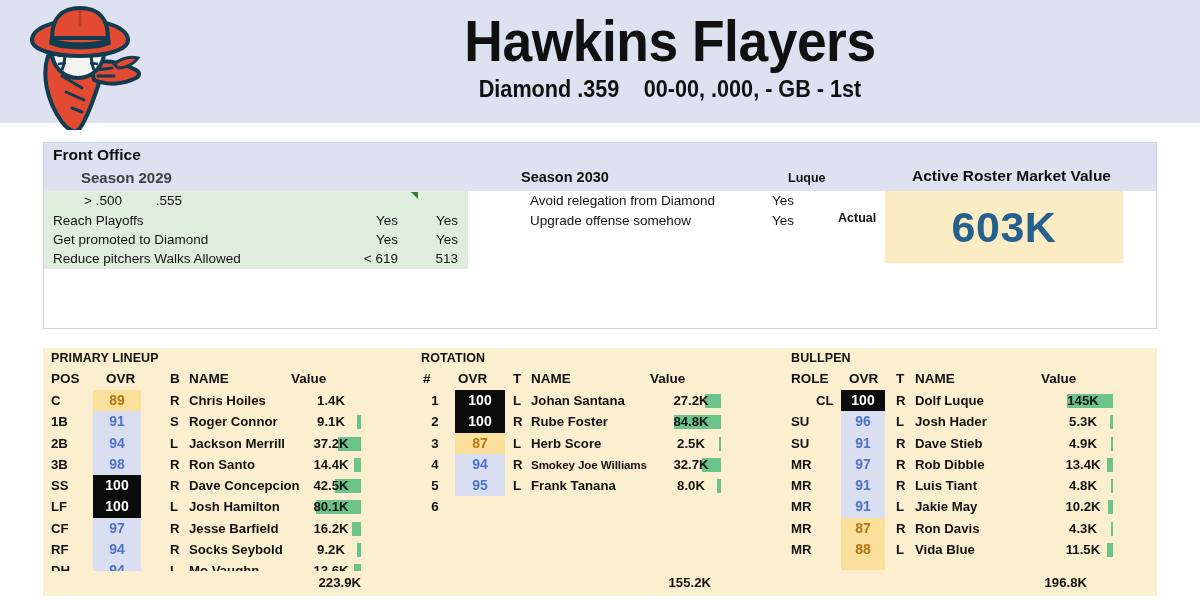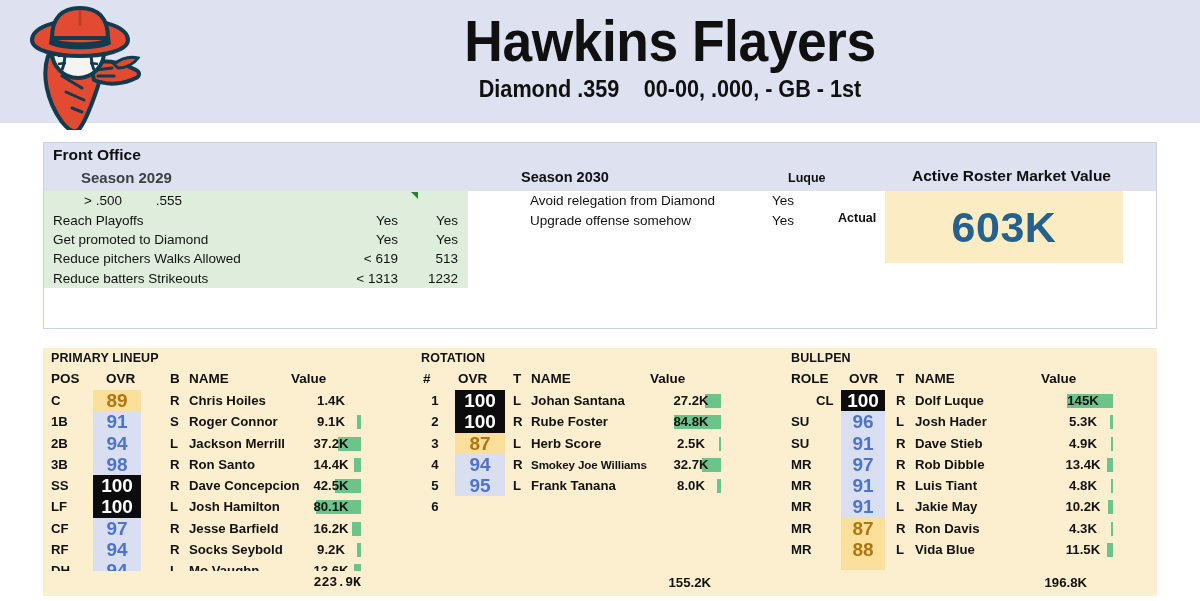--- a/index.html
+++ b/index.html
@@ -239,21 +239,21 @@
   }
   .c-val  { font-weight: 700; text-align: center; }
 
   .ovr {
     position: absolute;
     top: 0;
     height: 31px;
     line-height: 21.3px;
     text-align: center;
     font-weight: 700;
-    font-size: 19px;
+    font-size: 14px;
   }
   .ovr.t-elite  { background: #0c0c0c; color: #ffffff; }
   .ovr.t-good   { background: #d9dff1; color: #4d73cc; }
   .ovr.t-mid    { background: #fbe09b; color: #b07512; }
   .ovr.t-blank  { background: #d9dff1; color: transparent; }
 
   .valbar {
     position: absolute;
     top: 4px;
     height: 14px;
@@ -341,25 +341,20 @@
     <div class="goal-row ok">
       <span class="goal-name">Get promoted to Diamond</span>
       <span class="goal-target">Yes</span>
       <span class="goal-actual">Yes</span>
     </div>
     <div class="goal-row ok">
       <span class="goal-name">Reduce pitchers Walks Allowed</span>
       <span class="goal-target">&lt; 619</span>
       <span class="goal-actual">513</span>
     </div>
-    <div class="goal-row ok">
-      <span class="goal-name">Reduce batters Strikeouts</span>
-      <span class="goal-target">&lt; 1313</span>
-      <span class="goal-actual">1232</span>
-    </div>
   </div>
 
   <div class="goals-right">
     <div class="goal-row plain">
       <span class="goal-name">Avoid relegation from Diamond</span>
       <span class="goal-target">Yes</span>
       <span class="goal-actual"></span>
     </div>
     <div class="goal-row plain">
       <span class="goal-name">Upgrade offense somehow</span>
@@ -580,17 +575,17 @@
           <span class="ovr t-mid" style="left: 58px; width: 44px;">88</span>
           <span class="cell c-hand" style="left: 113px;">L</span>
           <span class="cell c-name" style="left: 132px;">Vida Blue</span>
           <span class="valbar" style="left: 324px; width: 6px;"></span>
           <span class="cell c-val" style="left: 270px; width: 60px;">11.5K</span>
         </div>
       </div>
   </div>
 
   <div class="totals">
-    <span class="total-cell" style="left:250px; width:68px;font-family:Liberation Mono, monospace;">223.9K</span>
+    <span class="total-cell" style="left:250px; width:68px;">223.9K</span>
     <span class="total-cell" style="left:600px; width:68px;">155.2K</span>
     <span class="total-cell" style="left:976px; width:68px;">196.8K</span>
   </div>
 </div>
 
 </body></html>

